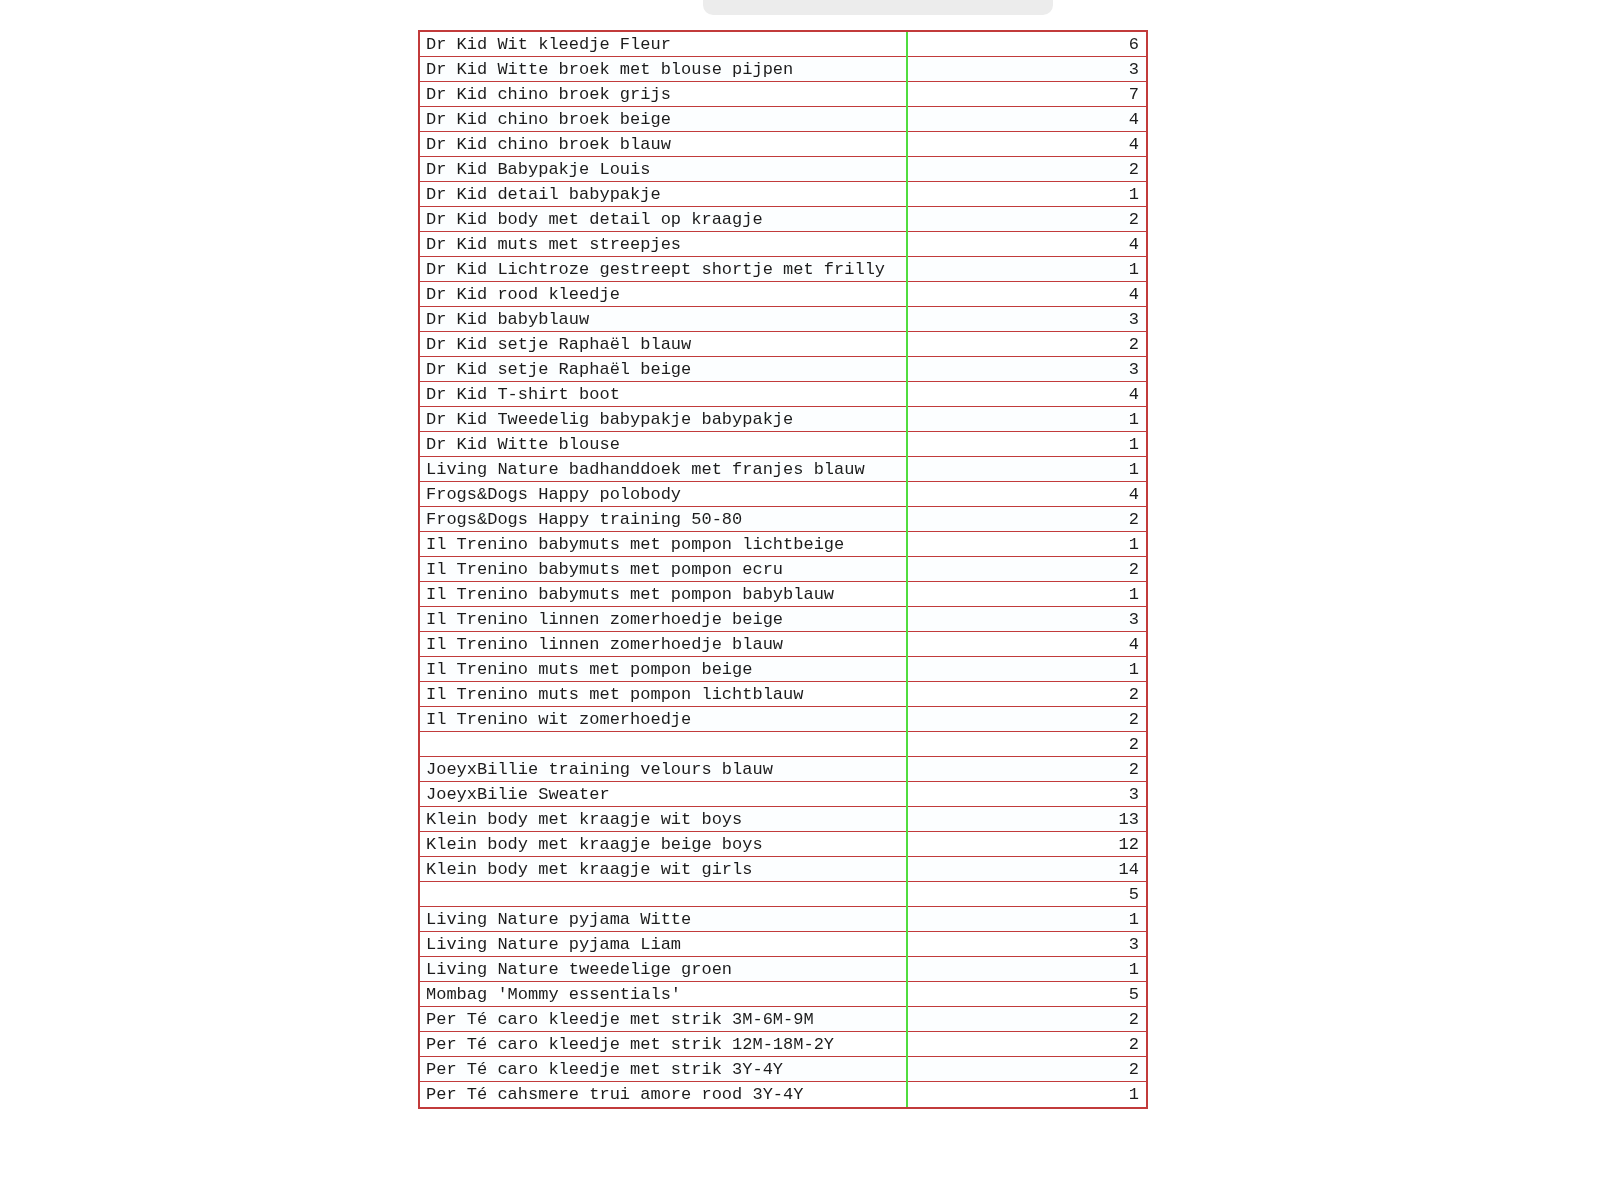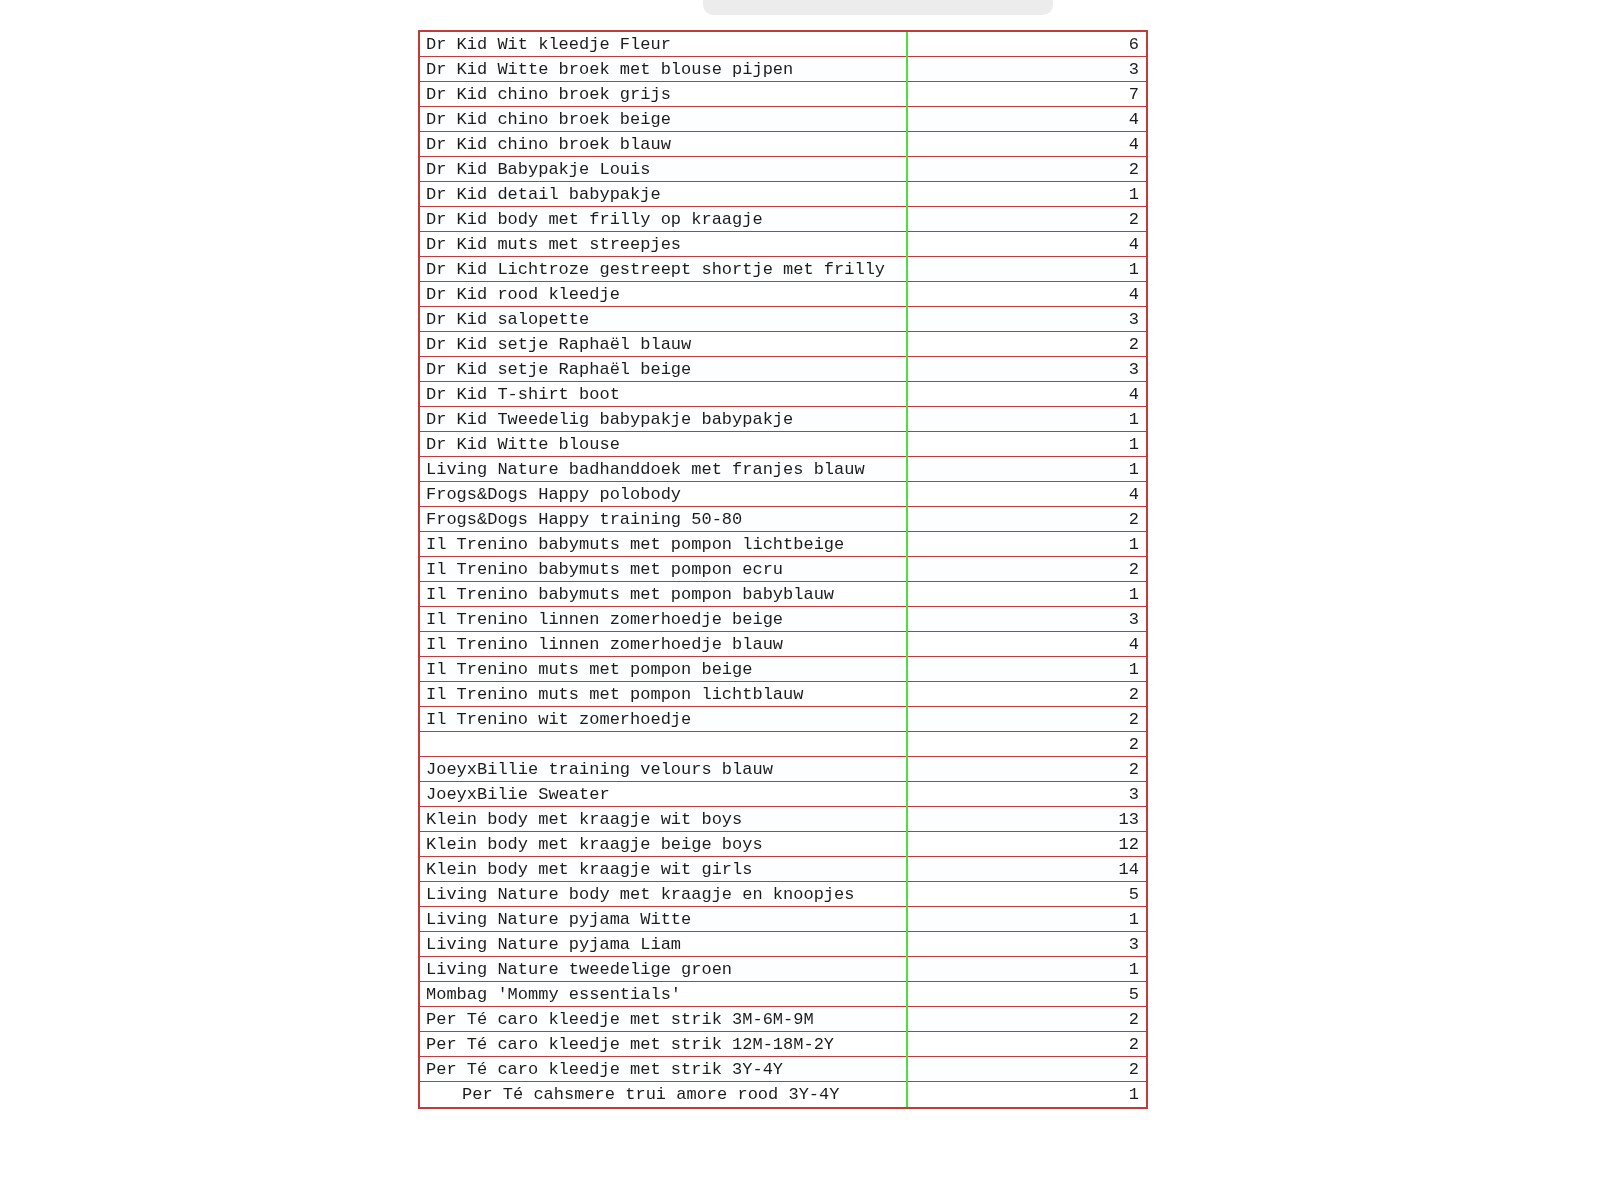--- a/index.html
+++ b/index.html
@@ -57,21 +57,20 @@
     border-bottom:1.6px solid var(--border-red);
     align-items:center;
     background:#ffffff;
     font-family:Liberation Mono, monospace;
   }
   .trow:nth-child(even){
     background:#fcfeff;
   }
   .trow:last-child{
     border-bottom:none;
-    margin-left:36px;
   }
   .cell{
     box-sizing:border-box;
     font-size:17px;
     line-height:25px;
     color:var(--text);
     white-space:nowrap;
     overflow:hidden;
   }
   .cell.name{
@@ -123,41 +122,41 @@
       <div class="cell name">Dr Kid Babypakje Louis</div>
       <div class="cell qty">2</div>
     </div>
 
     <div class="trow">
       <div class="cell name">Dr Kid detail babypakje</div>
       <div class="cell qty">1</div>
     </div>
 
     <div class="trow">
-      <div class="cell name">Dr Kid body met frilly op kraagje</div>
+      <div class="cell name">Dr Kid body met detail op kraagje</div>
       <div class="cell qty">2</div>
     </div>
 
     <div class="trow">
       <div class="cell name">Dr Kid muts met streepjes</div>
       <div class="cell qty">4</div>
     </div>
 
     <div class="trow">
       <div class="cell name">Dr Kid Lichtroze gestreept shortje met frilly</div>
       <div class="cell qty">1</div>
     </div>
 
     <div class="trow">
       <div class="cell name">Dr Kid rood kleedje</div>
       <div class="cell qty">4</div>
     </div>
 
     <div class="trow">
-      <div class="cell name">Dr Kid salopette</div>
+      <div class="cell name">Dr Kid babyblauw</div>
       <div class="cell qty">3</div>
     </div>
 
     <div class="trow">
       <div class="cell name">Dr Kid setje Raphaël blauw</div>
       <div class="cell qty">2</div>
     </div>
 
     <div class="trow">
       <div class="cell name">Dr Kid setje Raphaël beige</div>
@@ -257,21 +256,20 @@
       <div class="cell name">Klein body met kraagje beige boys</div>
       <div class="cell qty">12</div>
     </div>
 
     <div class="trow">
       <div class="cell name">Klein body met kraagje wit girls</div>
       <div class="cell qty">14</div>
     </div>
 
     <div class="trow">
-      <div class="cell name">Living Nature body met kraagje en knoopjes</div>
       <div class="cell qty">5</div>
     </div>
 
     <div class="trow">
       <div class="cell name">Living Nature pyjama Witte</div>
       <div class="cell qty">1</div>
     </div>
 
     <div class="trow">
       <div class="cell name">Living Nature pyjama Liam</div>

